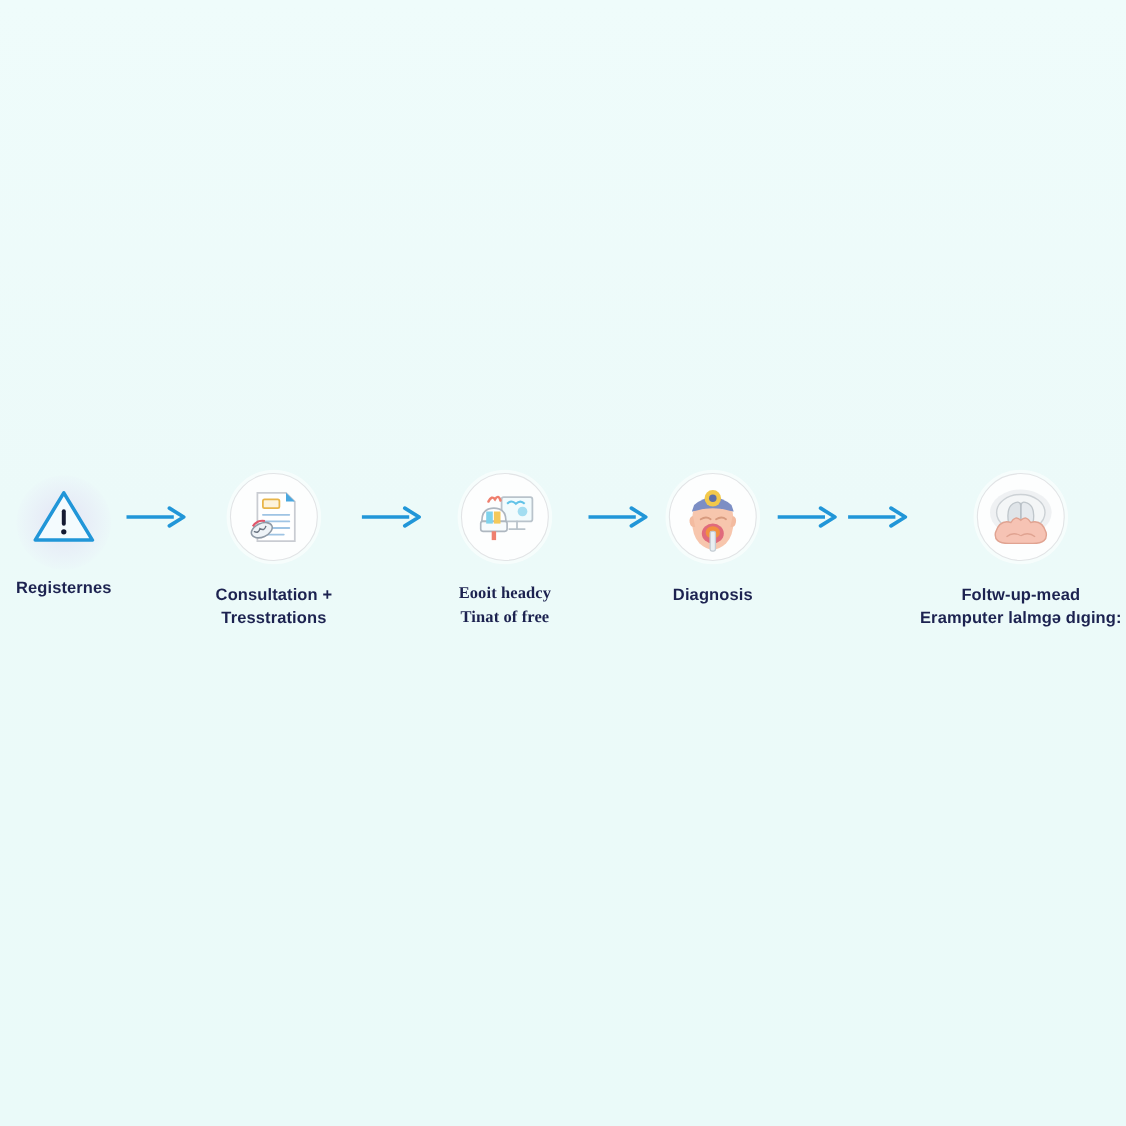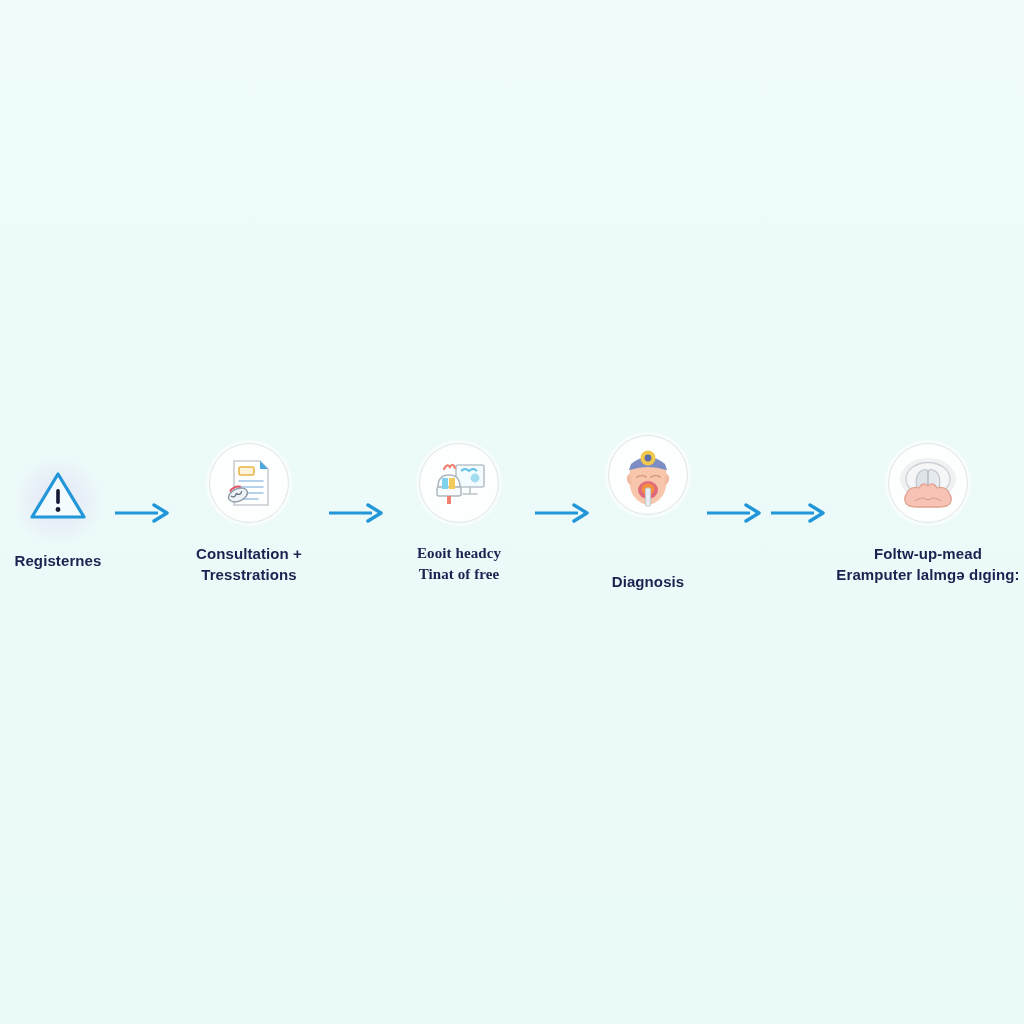--- a/index.html
+++ b/index.html
@@ -23,21 +23,21 @@
 
   
   .flow-strip {
     position: absolute;
     left: 0;
     top: 428px;
     width: 1024px;
     height: 170px;
     display: flex;
     flex-direction: row;
-    align-items: center;
+    align-items: flex-start;
     justify-content: space-between;
     padding: 0 6px;
     box-sizing: border-box;
   }
 
   .step {
     position: relative;
     display: flex;
     flex-direction: column;
     align-items: center;
@@ -108,21 +108,21 @@
     display: flex;
     align-items: center;
     justify-content: center;
   }
   .connector svg { display: block; }
 
   
   .step.s1 { width: 104px; }
   .step.s2 { width: 150px; }
   .step.s3 { width: 142px; font-family: Liberation Serif, serif; }
-  .step.s4 { width: 108px; gap: 36px; }
+  .step.s4 { width: 108px; }
   .step.s5 { width: 128px; }
   .step.s6 { width: 196px; }
 
   .step.s1 .step-label { margin-top: 12px; }
   .step.s6 .step-label { max-width: 200px; }
 </style>
 </head>
 <body>
 
 <div id="flow-canvas">

